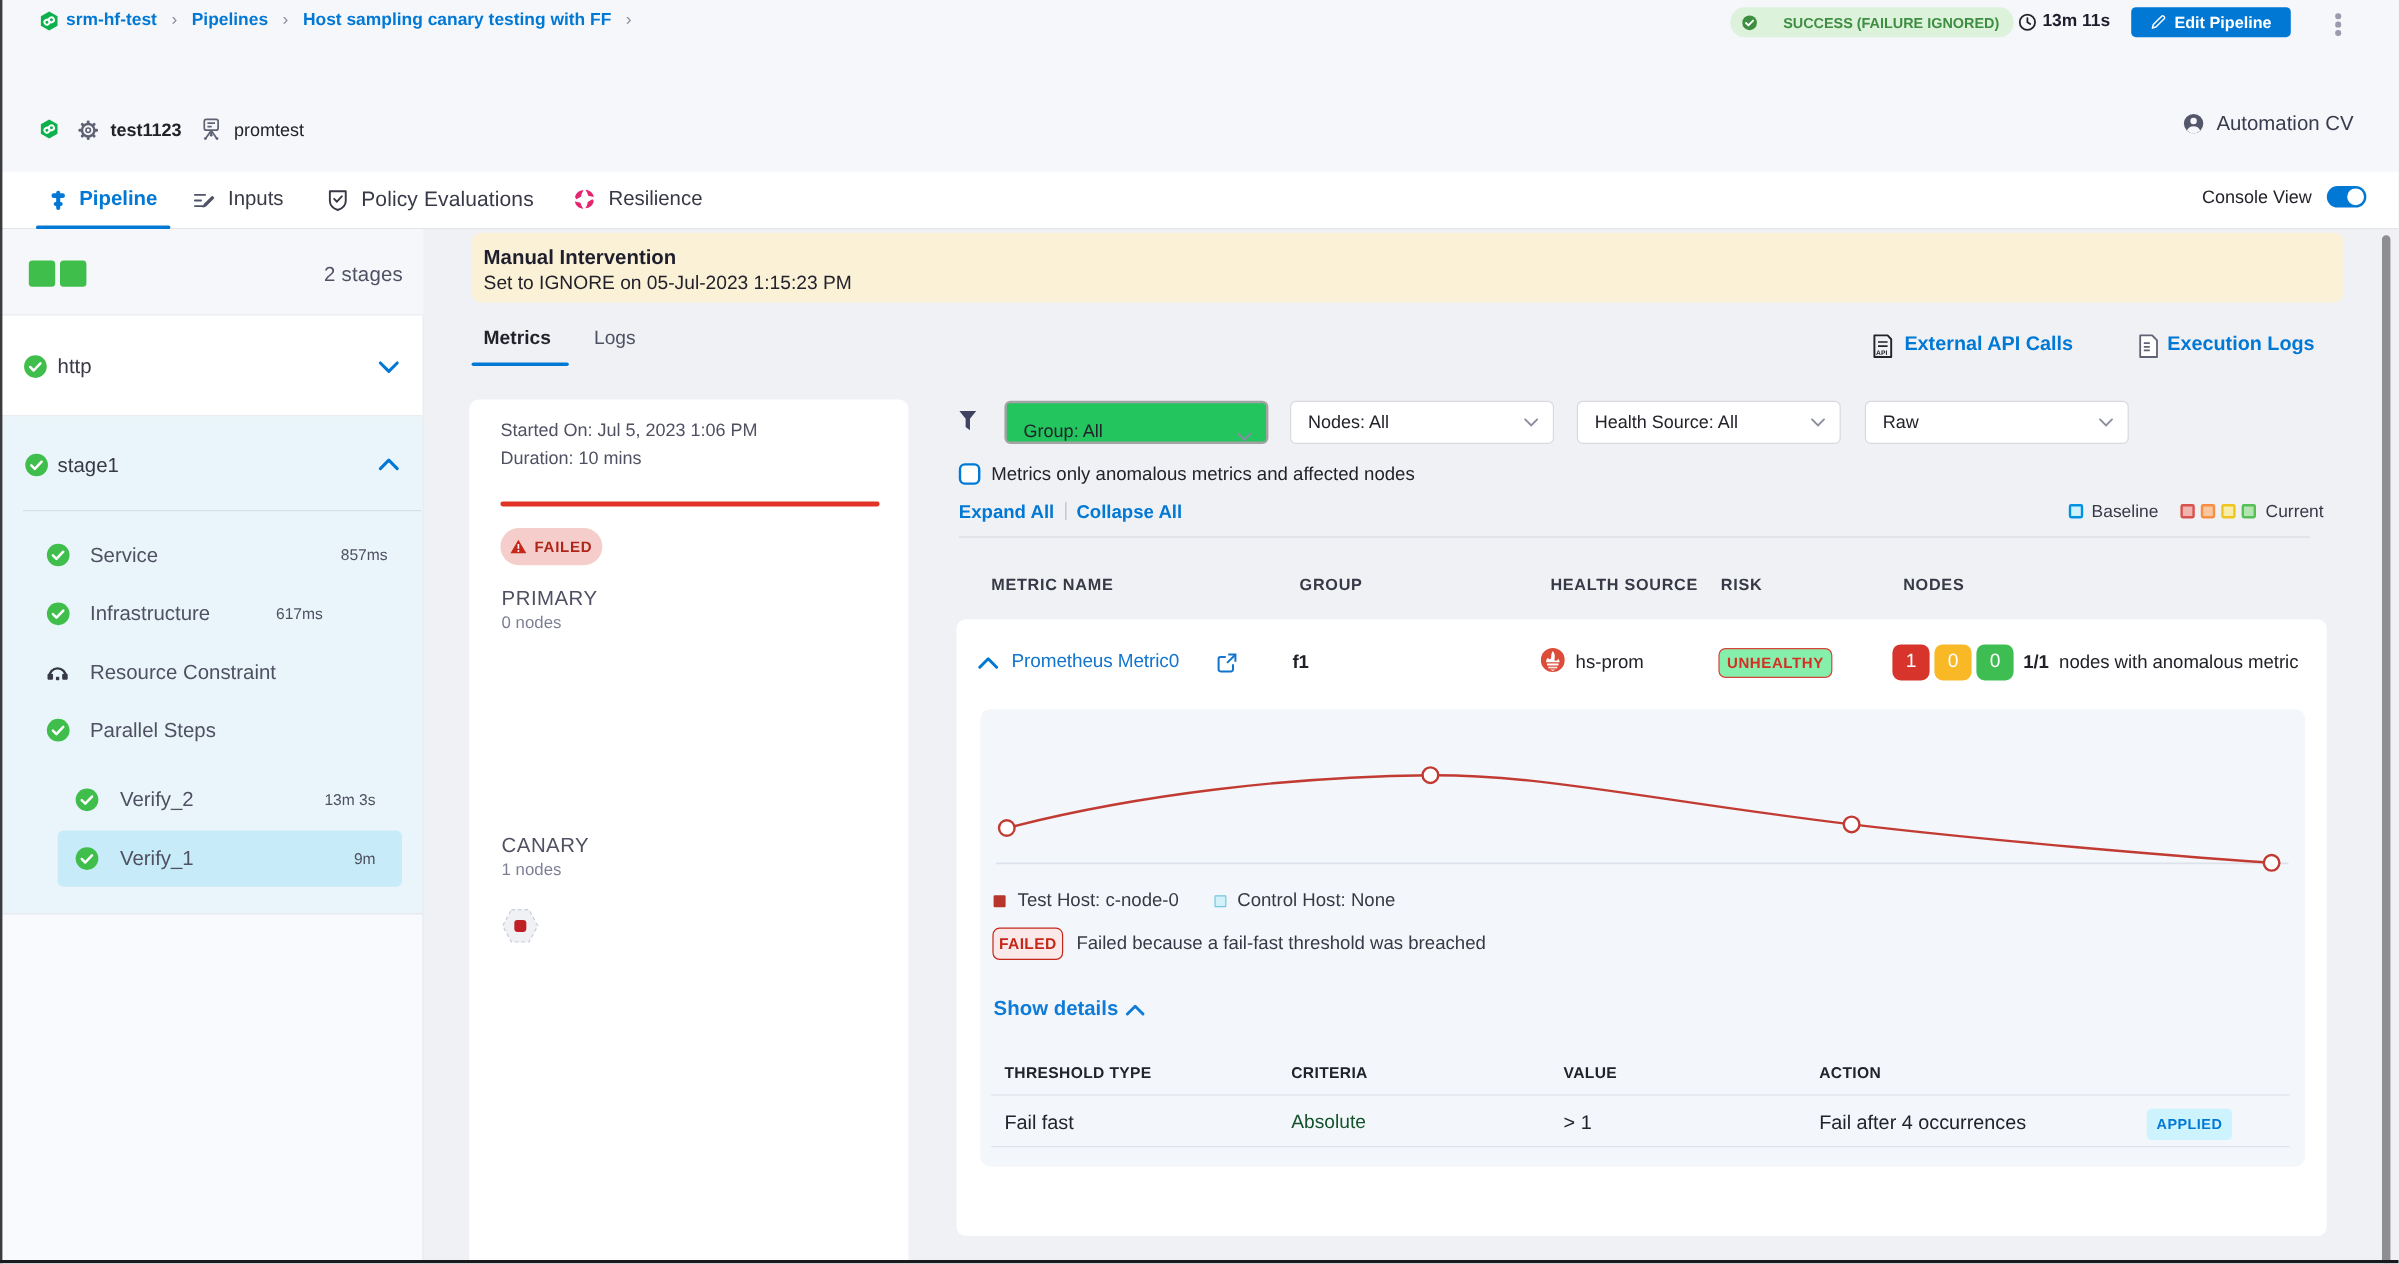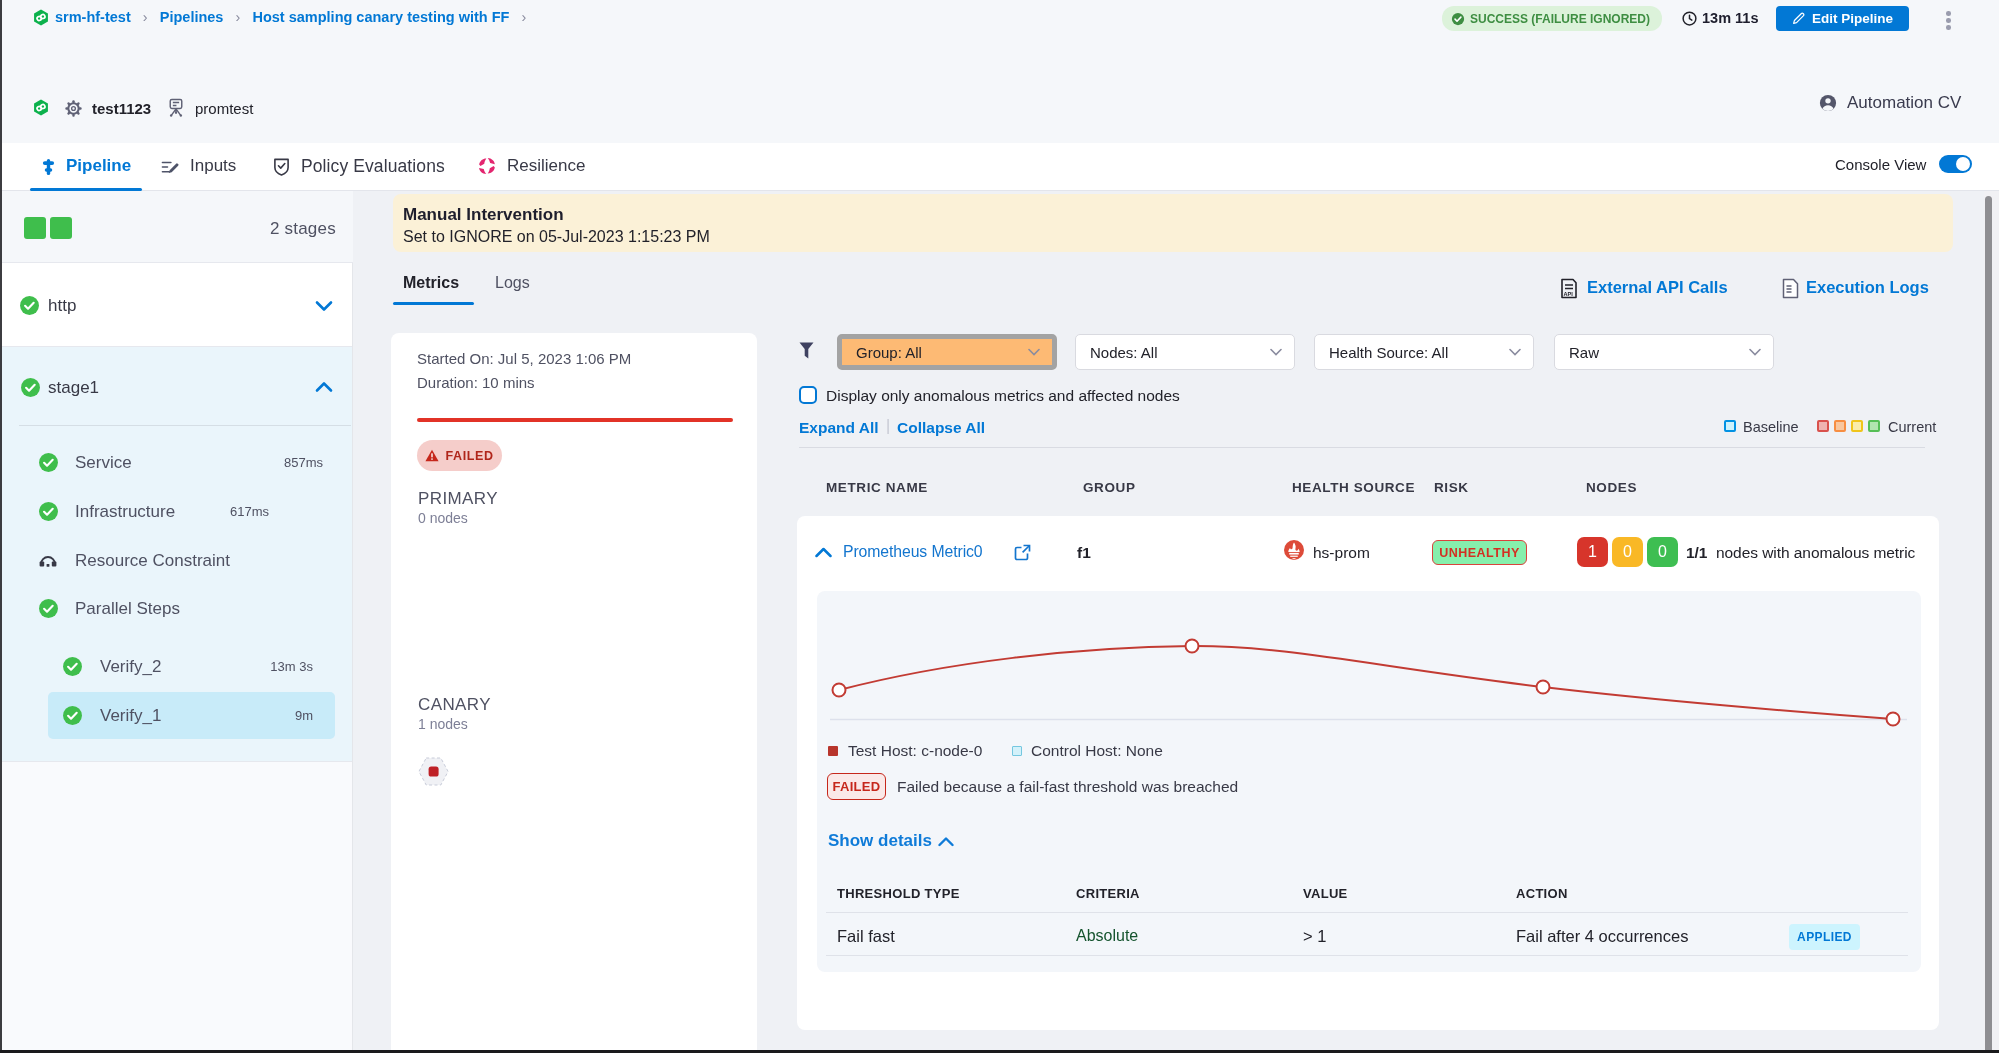--- a/index.html
+++ b/index.html
@@ -24,21 +24,21 @@
         </g>
       </svg>
 </div>
 <div class="ab" style="left:55px;top:9px;font-size:14.5px;font-weight:700;color:#0278D5">srm-hf-test&nbsp;&nbsp;&nbsp;<span style="color:#8A8C9F;font-weight:400">›</span>&nbsp;&nbsp;&nbsp;Pipelines&nbsp;&nbsp;&nbsp;<span style="color:#8A8C9F;font-weight:400">›</span>&nbsp;&nbsp;&nbsp;Host sampling canary testing with FF&nbsp;&nbsp;&nbsp;<span style="color:#8A8C9F;font-weight:400">›</span></div>
 
 <div class="ab" style="left:1442px;top:6px;height:25px;background:#DCF2DA;border-radius:12px;display:flex;align-items:center;padding:0 12px 0 9px">
 <svg width="14" height="14" viewBox="0 0 16 16">
         <circle cx="8" cy="8" r="7" fill="#3E8E42"></circle>
         <path d="M4.6 8.2l2.3 2.3 4.4-4.6" stroke="#fff" stroke-width="1.8" fill="none" stroke-linecap="round" stroke-linejoin="round"></path>
       </svg>
-<span style="margin-left:5px;font-size:12px;font-weight:700;color:#3E8E42;letter-spacing:0px">SUCCESS (FAILURE IGNORED)</span>
+<span style="margin-left:21px;font-size:12px;font-weight:700;color:#3E8E42;letter-spacing:0px">SUCCESS (FAILURE IGNORED)</span>
     </div>
 <div class="ab" style="left:1682px;top:11px">
       <svg width="15" height="15" viewBox="0 0 16 16">
         <circle cx="8" cy="8" r="6.8" stroke="#22222A" stroke-width="1.6" fill="none"></circle>
         <path d="M8 4.5V8l2.5 1.7" stroke="#22222A" stroke-width="1.6" fill="none" stroke-linecap="round"></path>
       </svg>
     </div>
 <div class="ab" style="left:1702px;top:10px;font-size:14.5px;font-weight:700;color:#1E1E2D">13m 11s</div>
 <div class="ab" style="left:1776px;top:6px;width:133px;height:25px;background:#0278D5;border-radius:4px;display:flex;align-items:center;justify-content:center">
 <svg width="13" height="13" viewBox="0 0 16 16">
@@ -286,21 +286,21 @@
         <path d="M8.2 1h14.6l7.3 13.5-7.3 13.5H8.2L0.9 14.5z" fill="#F0F1F5" stroke="#C8CCD9" stroke-width="1" stroke-dasharray="3 2.4"></path>
         <rect x="10.6" y="9.6" width="10" height="10" rx="2.6" fill="#BE2026"></rect>
       </svg>
     </div>
 
 <div class="ab" style="left:799px;top:342px">
       <svg width="15" height="18" viewBox="0 0 15 18">
         <path d="M0.5 0.5h14L9.3 7v9.5l-3.6-2.7V7z" fill="#3F4261"></path>
       </svg>
     </div>
-<div class="ab" style="left:837px;top:334px;width:220px;height:36px;background:#fdba74;border:5px solid #a3a3a3;border-radius:5px;display:flex;align-items:center;padding:0 12px 0 14px">
+<div class="ab" style="left:837px;top:334px;width:220px;height:36px;background:#22c55e;border:2px solid #a3a3a3;border-radius:5px;display:flex;align-items:flex-end;padding:0 12px 0 14px">
       <span style="font-size:15px;color:#22222A;flex:1">Group: All</span>
       <svg width="12" height="8" viewBox="0 0 12 8">
         <path d="M1 1.5l5 5 5-5" stroke="#8A8C9F" stroke-width="1.6" fill="none" stroke-linecap="round"></path>
       </svg>
     </div>
     <div class="ab" style="left:1075px;top:334px;width:220px;height:36px;background:#fff;border:1px solid #D9DAE0;border-radius:5px;display:flex;align-items:center;padding:0 12px 0 14px">
       <span style="font-size:15px;color:#22222A;flex:1">Nodes: All</span>
       <svg width="12" height="8" viewBox="0 0 12 8">
         <path d="M1 1.5l5 5 5-5" stroke="#8A8C9F" stroke-width="1.6" fill="none" stroke-linecap="round"></path>
       </svg>
@@ -312,21 +312,21 @@
       </svg>
     </div>
     <div class="ab" style="left:1554px;top:334px;width:220px;height:36px;background:#fff;border:1px solid #D9DAE0;border-radius:5px;display:flex;align-items:center;padding:0 12px 0 14px">
       <span style="font-size:15px;color:#22222A;flex:1">Raw</span>
       <svg width="12" height="8" viewBox="0 0 12 8">
         <path d="M1 1.5l5 5 5-5" stroke="#8A8C9F" stroke-width="1.6" fill="none" stroke-linecap="round"></path>
       </svg>
     </div>
 
 <div class="ab" style="left:799px;top:386px;width:18px;height:18px;background:#fff;border:2px solid #0278D5;border-radius:5px"></div>
-<div class="ab" style="left:826px;top:387px;font-size:15.5px;color:#22222A">Display only anomalous metrics and affected nodes</div>
+<div class="ab" style="left:826px;top:387px;font-size:15.5px;color:#22222A">Metrics only anomalous metrics and affected nodes</div>
 
 <div class="ab" style="left:799px;top:419px;font-size:15.5px;font-weight:700;color:#0278D5">Expand All</div>
 <div class="ab" style="left:886px;top:417px;font-size:16px;color:#C6C8D3">|</div>
 <div class="ab" style="left:897px;top:419px;font-size:15.5px;font-weight:700;color:#0278D5">Collapse All</div>
 
 <div class="ab" style="left:1724px;top:420px;width:12px;height:12px;background:#CFF2FC;border:2px solid #0292E3;border-radius:2px"></div>
 <div class="ab" style="left:1743px;top:419px;font-size:14.5px;color:#383946">Baseline</div>
 <div class="ab" style="left:1817px;top:420px;width:12px;height:12px;background:#EFB3B0;border:2px solid #D9514C;border-radius:2px"></div>
 <div class="ab" style="left:1834px;top:420px;width:12px;height:12px;background:#F9C79F;border:2px solid #F78E42;border-radius:2px"></div>
 <div class="ab" style="left:1851px;top:420px;width:12px;height:12px;background:#FAEDA9;border:2px solid #F0C51B;border-radius:2px"></div>

